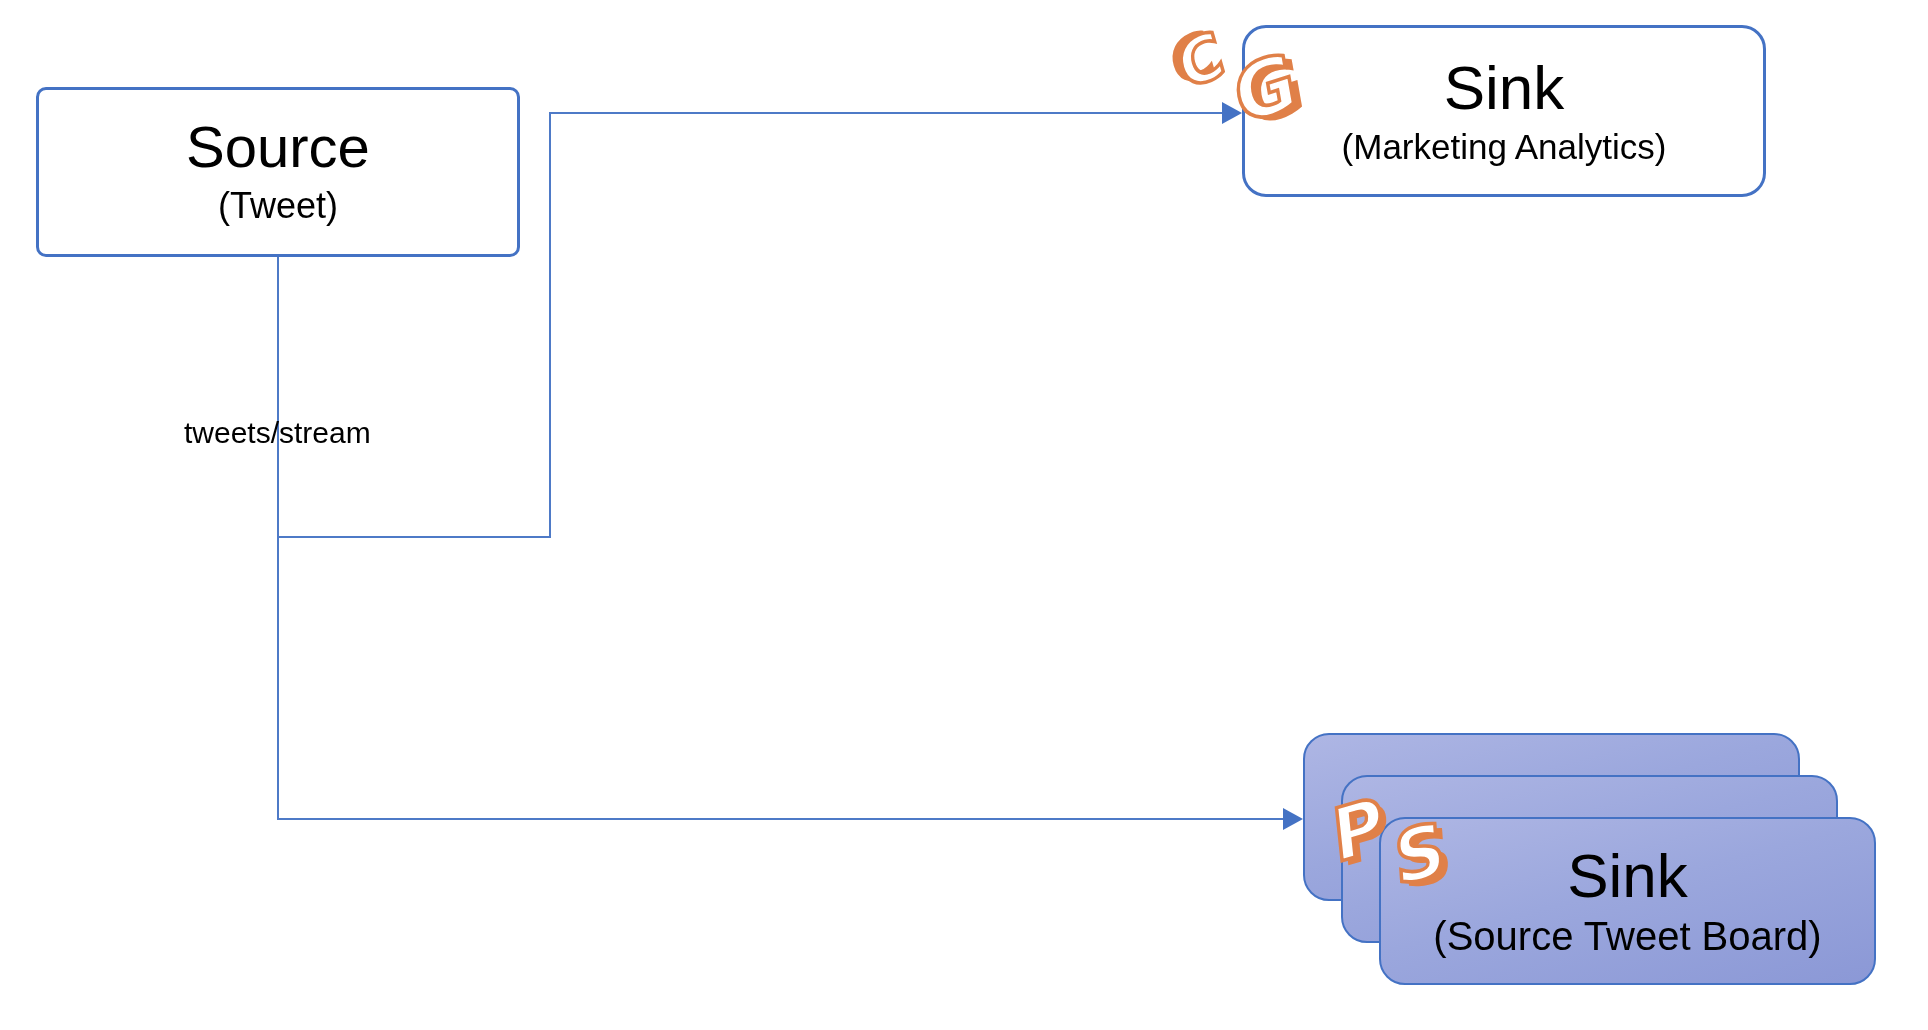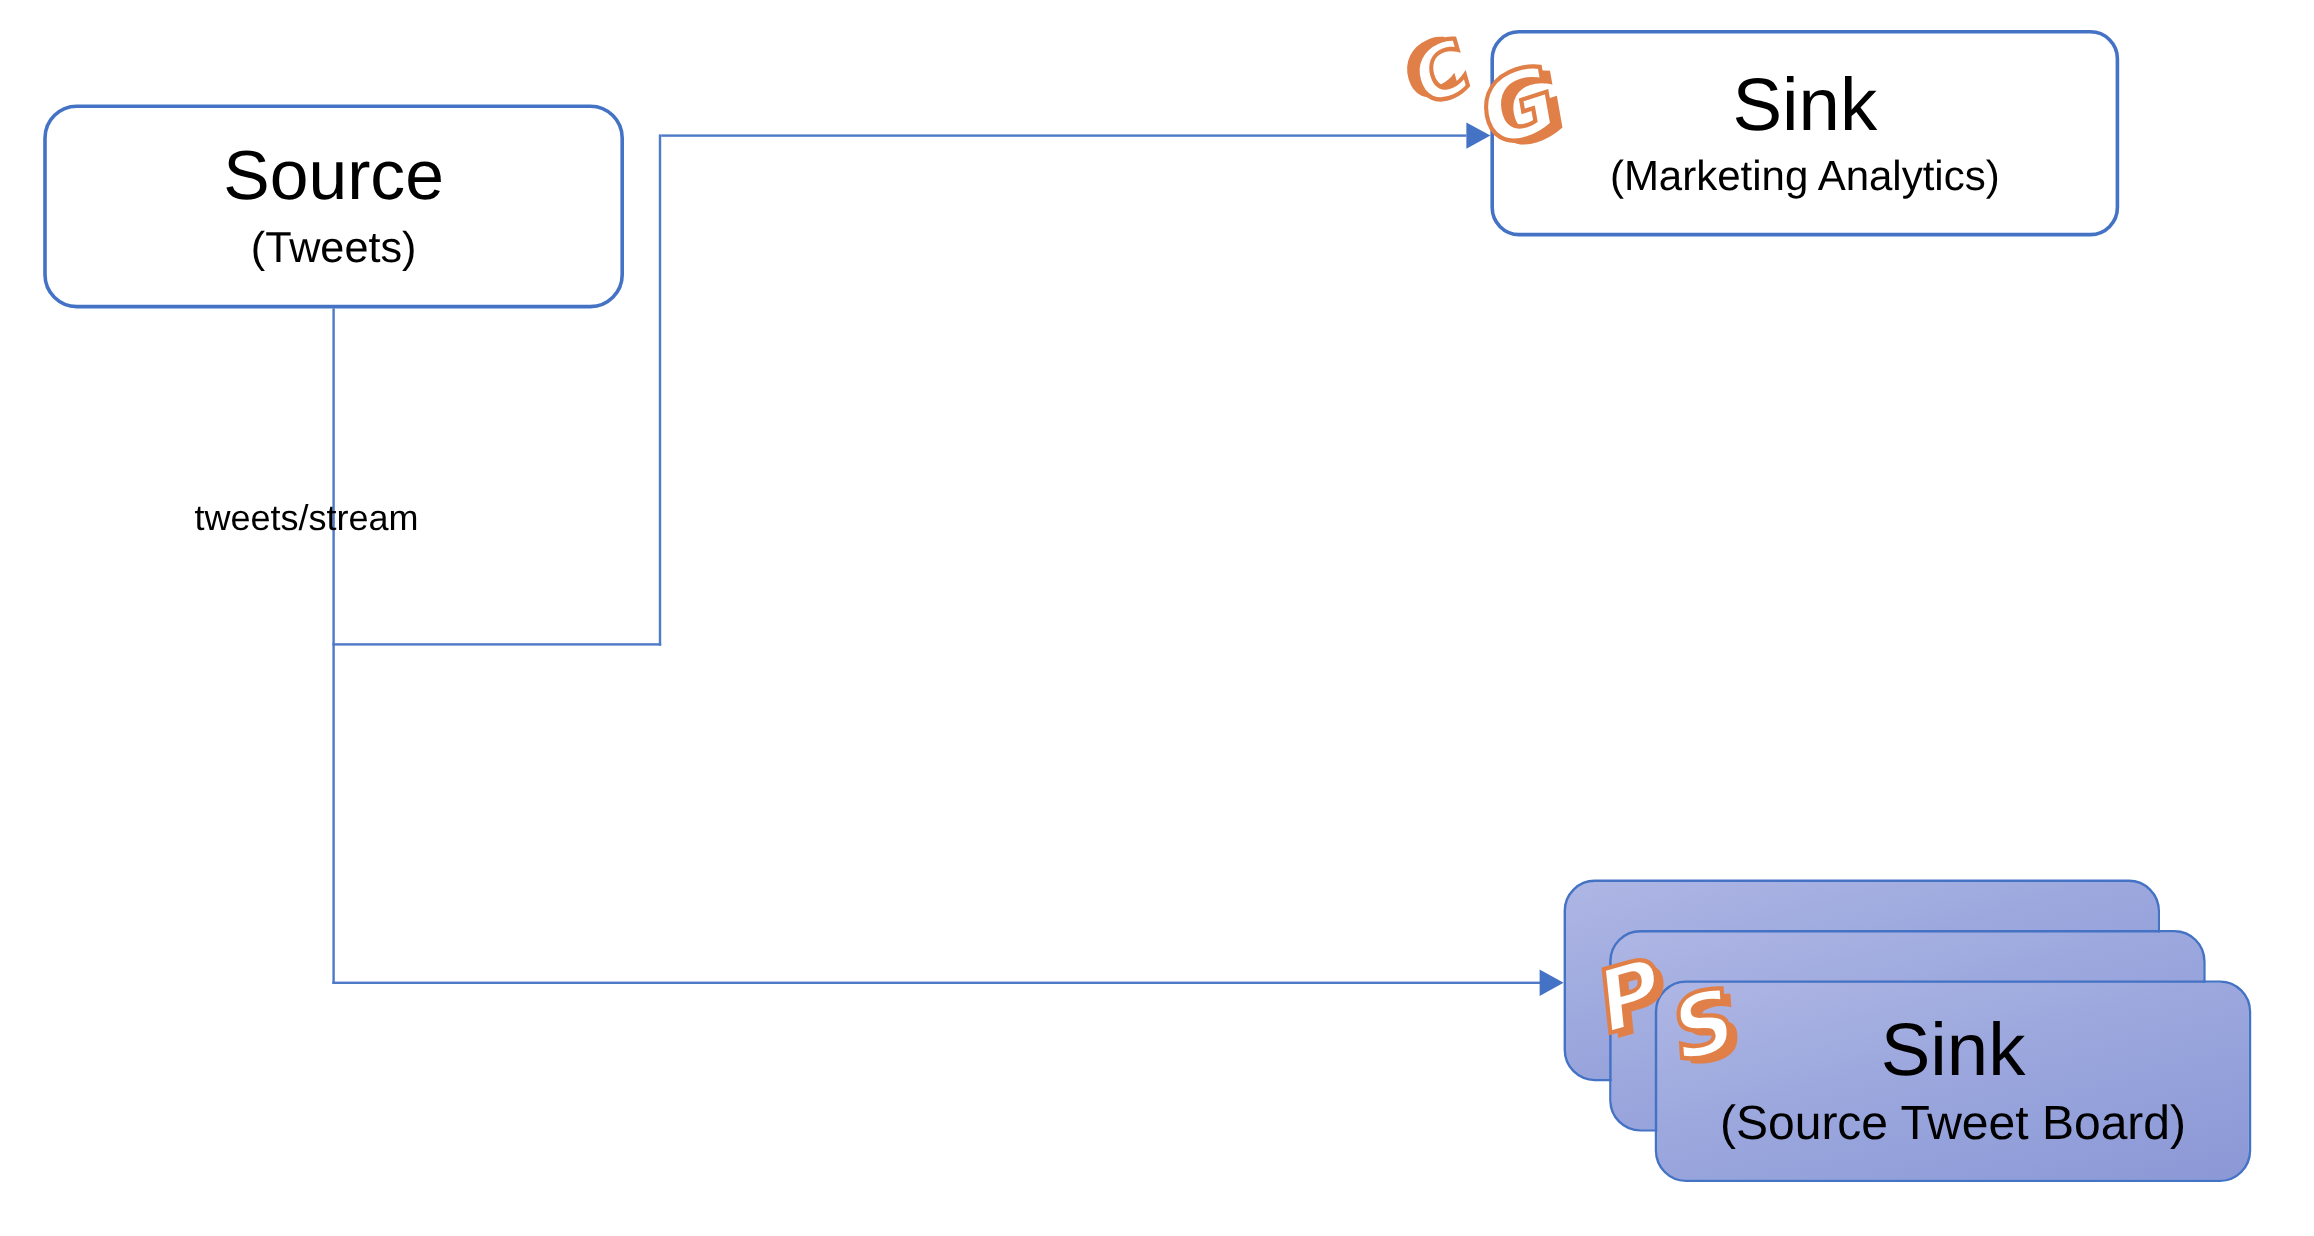--- a/index.html
+++ b/index.html
@@ -20,21 +20,21 @@
     display: flex;
     flex-direction: column;
     align-items: center;
     justify-content: center;
     text-align: center;
     color: #000000;
   }
   .node.outline {
     background: #ffffff;
     border: 3.5px solid #4472C4;
-    border-radius: 28px;
+    border-radius: 10px;
   }
   .node-title {
     font-size: 58px;
     line-height: 1.05;
     color: #000000;
   }
   .node-sub {
     font-size: 36px;
     line-height: 1.15;
     margin-top: 7px;
@@ -82,21 +82,21 @@
     border-bottom: 11px solid transparent;
     border-left: 20px solid #4472C4;
     z-index: 0;
   }
   #arrow-top    { left: 1222px; top: 102px; }
   #arrow-bottom { left: 1283px; top: 808px; }
 
   
   .edge-label {
     position: absolute;
-    left: 162px; top: 416px;
+    left: 184px; top: 416px;
     font-size: 30px;
     color: #000000;
     z-index: 4;
   }
 
   
   .logo { position: absolute; z-index: 6; pointer-events: none; }
   .logo span {
     position: absolute;
     font-weight: bold;
@@ -137,21 +137,21 @@
   <div class="line" id="line-branch-up"></div>
   <div class="line" id="line-top-h"></div>
   <div class="line" id="line-bottom-h"></div>
   <div class="arrowhead" id="arrow-top"></div>
   <div class="arrowhead" id="arrow-bottom"></div>
 
   <div class="edge-label">tweets/stream</div>
 
   <div class="node outline" id="source-box">
     <div class="node-title">Source</div>
-    <div class="node-sub">(Tweets)</div>
+    <div class="node-sub">(Tweet)</div>
   </div>
 
   <div class="node outline" id="sink-top-box">
     <div class="node-title">Sink</div>
     <div class="node-sub">(Marketing Analytics)</div>
   </div>
 
   <div class="logo" id="logo-cg">
     <span class="letter-c">C</span>
     <span class="letter-g">G</span>

